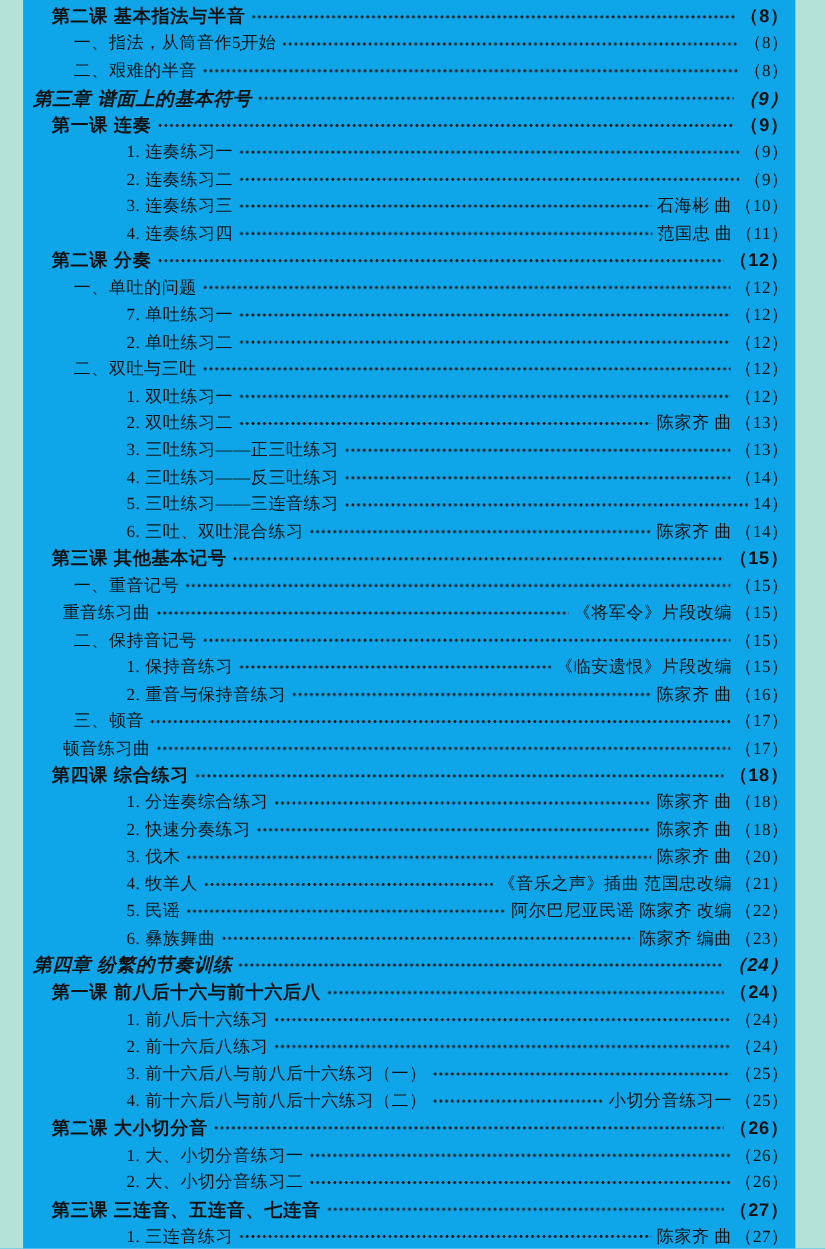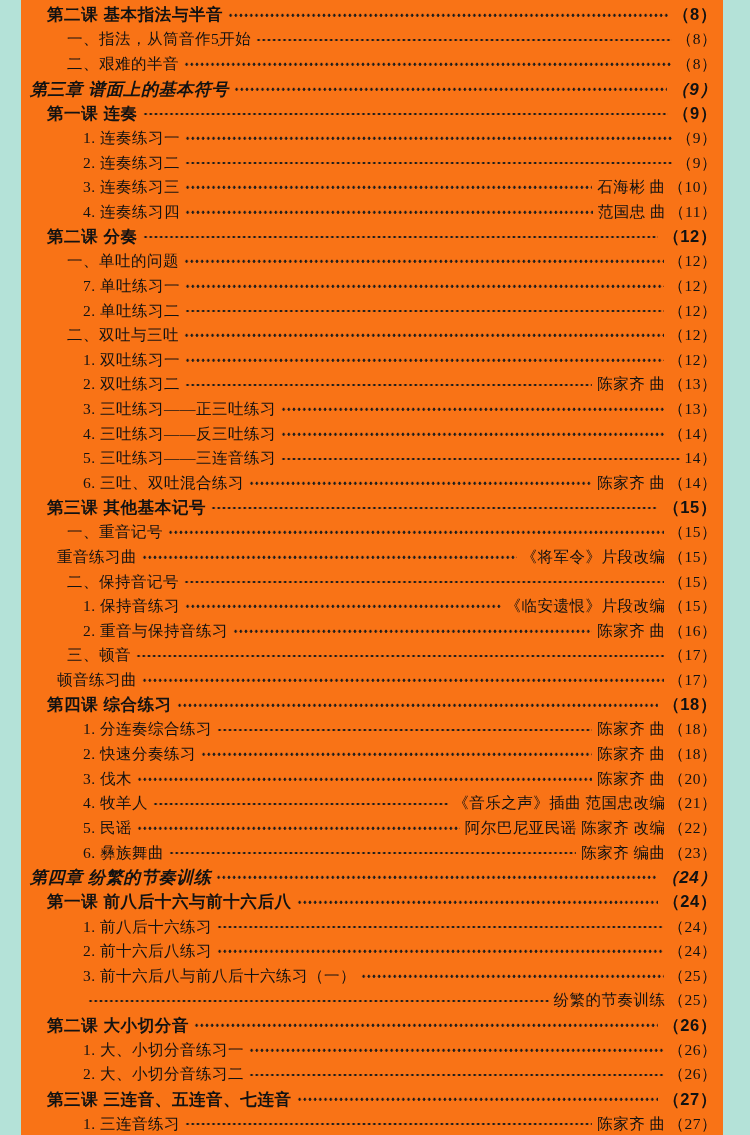--- a/index.html
+++ b/index.html
@@ -11,21 +11,21 @@
     height: 1135px;
     overflow: hidden;
     background: #ffffff;
     font-family: "Liberation Serif", serif;
     color: #121212;
   }
   .page-wrap {
     position: relative;
     width: 750px;
     height: 1135px;
-    background: #f97316;
+    background: #0ea5e9;
   }
   .side-strip {
     position: absolute;
     top: 0;
     height: 1135px;
     background: #b4e2d8;
   }
   .side-strip.left  { left: 0;  width: 21px; }
   .side-strip.right { right: 0; width: 27px; }
   .toc {
@@ -64,21 +64,21 @@
     margin-right: 3px;
   }
   .row .page {
     flex: 0 0 auto;
     text-align: right;
   }
   
   .row.chapter { padding-left: 9px;  font-family: "Liberation Sans", sans-serif; font-weight: 700; font-size: 17px; letter-spacing: 0.6px; font-style: italic; }
   .row.lesson  { padding-left: 26px; font-family: "Liberation Sans", sans-serif; font-weight: 700; font-size: 16.5px; letter-spacing: 0.6px; }
   .row.section { padding-left: 46px; font-weight: 500; }
-  .row.item    { padding-left: 62px; font-weight: 500; }
+  .row.item    { padding-left: 94px; font-weight: 500; }
   .row.subitem { padding-left: 36px; font-weight: 500; }
   .row.chapter .page, .row.lesson .page { font-weight: 700; }
 </style>
 </head>
 <body>
 
 <div class="page-wrap">
   <div class="side-strip left"></div>
   <div class="side-strip right"></div>
   <div class="toc" id="toc-list">
@@ -289,22 +289,23 @@
         <span class="title">2. 前十六后八练习</span>
         <span class="dots"></span>
         <span class="page">（24）</span>
       </div>
       <div class="row item">
         <span class="title">3. 前十六后八与前八后十六练习（一）</span>
         <span class="dots"></span>
         <span class="page">（25）</span>
       </div>
       <div class="row item">
-        <span class="dots"></span>
-        <span class="author">纷繁的节奏训练</span>
+        <span class="title">4. 前十六后八与前八后十六练习（二）</span>
+        <span class="dots"></span>
+        <span class="author">小切分音练习一</span>
         <span class="page">（25）</span>
       </div>
       <div class="row lesson">
         <span class="title">第二课 大小切分音</span>
         <span class="dots"></span>
         <span class="page">（26）</span>
       </div>
       <div class="row item">
         <span class="title">1. 大、小切分音练习一</span>
         <span class="dots"></span>

